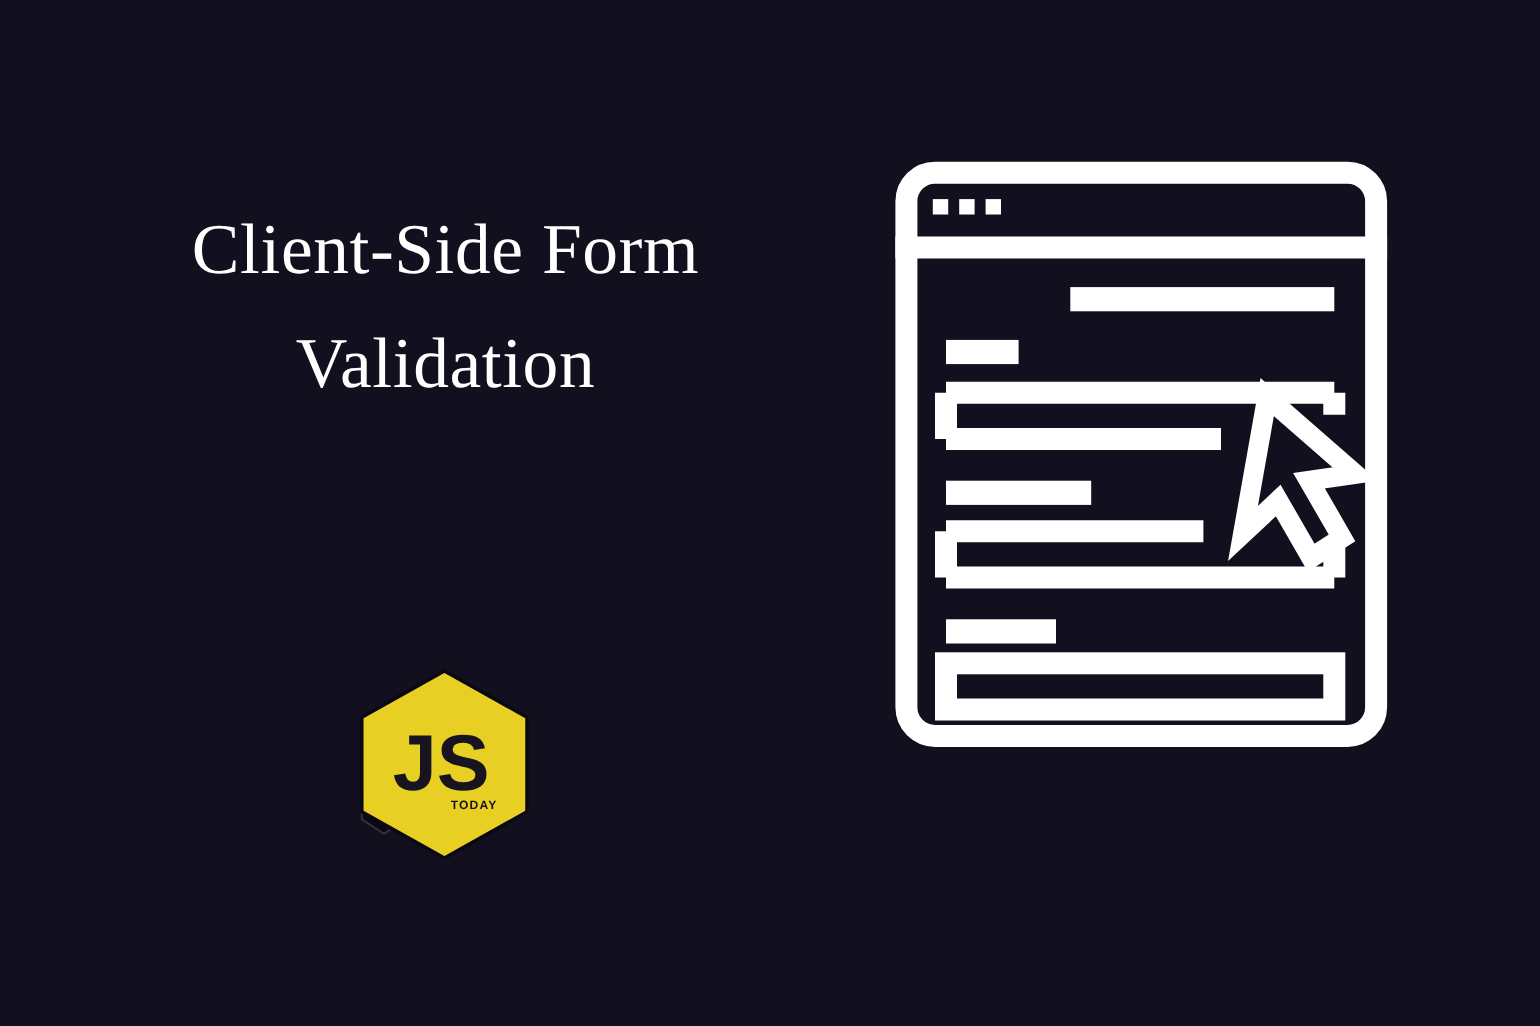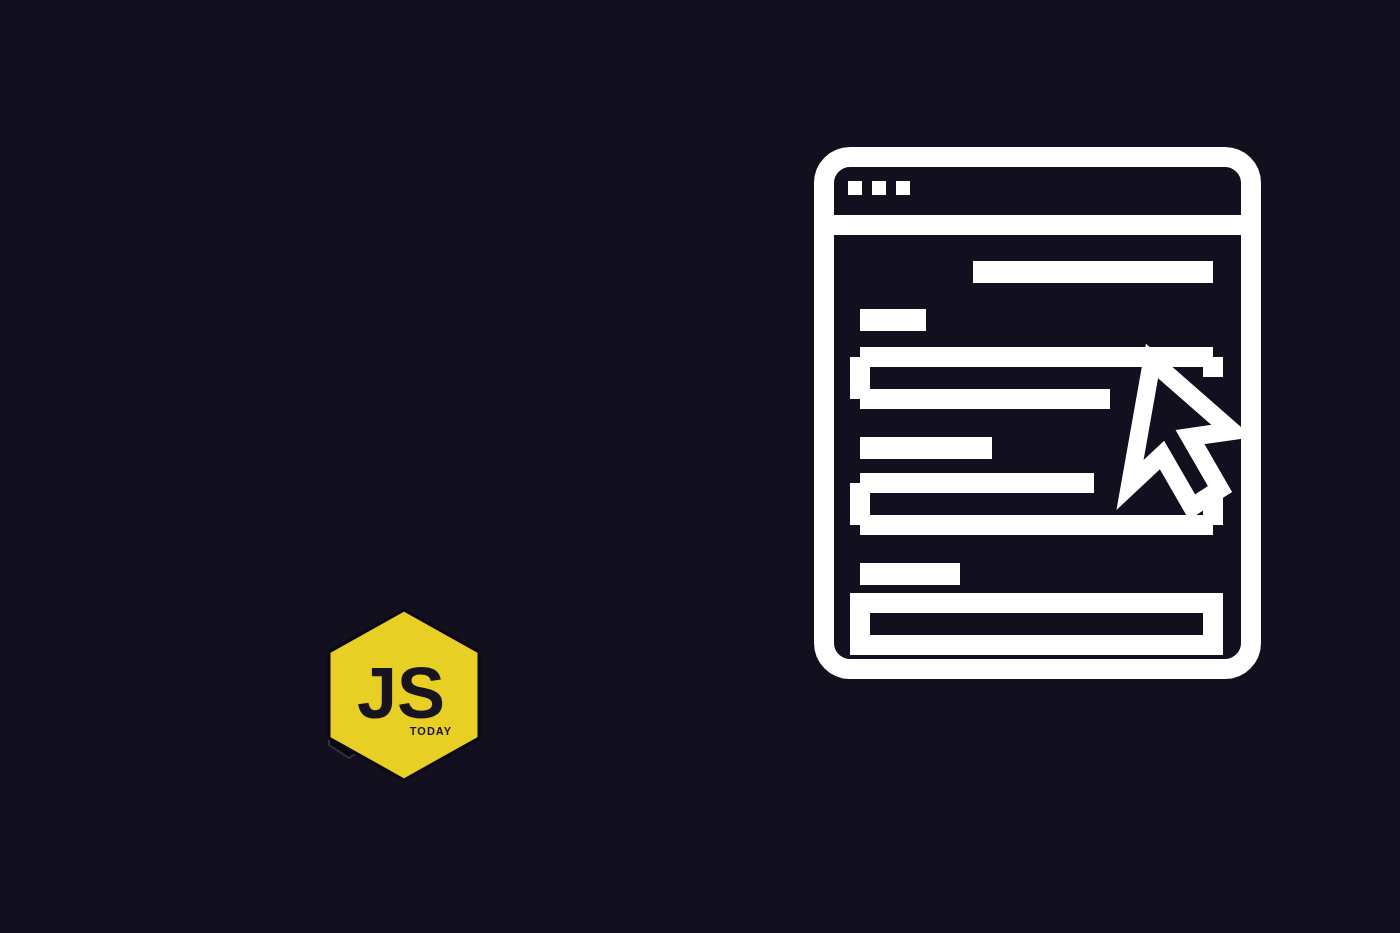--- a/index.html
+++ b/index.html
@@ -39,20 +39,22 @@
     left: 810px;
     width: 455px;
     height: 540px;
   }
   .illustration svg { width: 100%; height: 100%; }
 </style>
 </head>
 <body>
 
 <div class="title-block">
+  <div class="title-line">Client-Side Form</div>
+  <div class="title-line">Validation</div>
 </div>
 
 <div class="logo-wrap">
   <svg viewBox="0 0 190 190">
 
     <polygon points="60,145 40,158 20,145 20,120 40,107 60,120" fill="#0a0812" stroke="#332f3d" stroke-width="2"></polygon>
 
     <polygon points="95,10 170,52 170,138 95,180 20,138 20,52" fill="#e8cf24" stroke="#0a0812" stroke-width="3"></polygon>
 
     <text x="92" y="118" text-anchor="middle" font-family="Arial Black, Arial, sans-serif" font-size="72" font-weight="900" fill="#17141f">JS</text>

